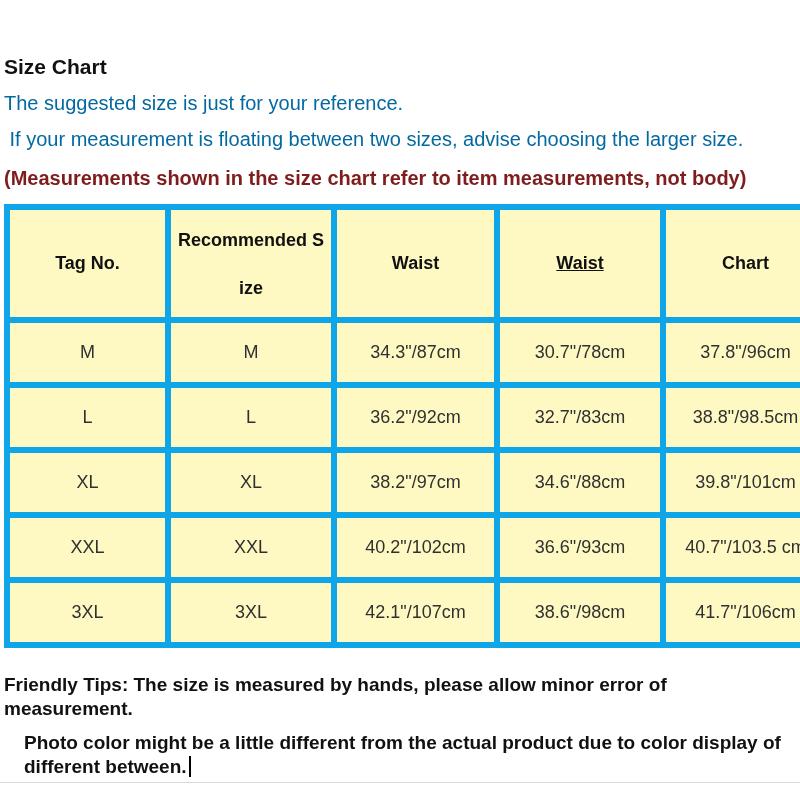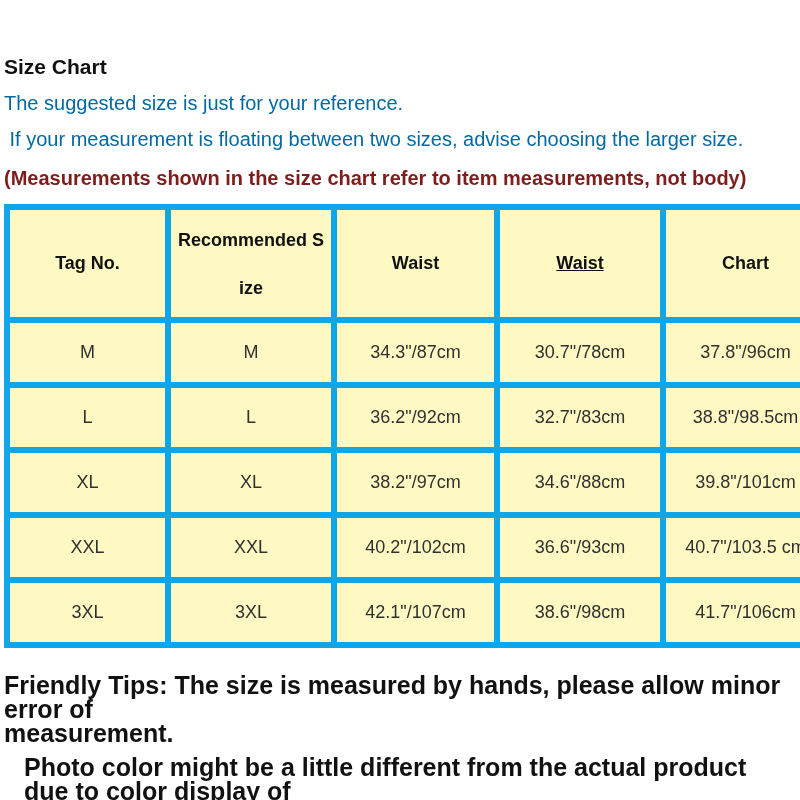--- a/index.html
+++ b/index.html
@@ -67,21 +67,21 @@
   .col-1 { width: 155px; }
   .col-2 { width: 160px; }
   .col-3 { width: 157px; }
   .col-4 { width: 160px; text-decoration: underline; }
   .col-5 { width: 159px; }
   .hline {
     display: block;
     line-height: 48px;
   }
   .tips {
-    font-size: 25px;
+    font-size: 19px;
     font-weight: bold;
     line-height: 24px;
     color: #111111;
     margin: 25px 0 0 0;
   }
   .tips + .tips {
     margin-top: 10px;
     margin-left: 20px;
   }
   .tips .block {

